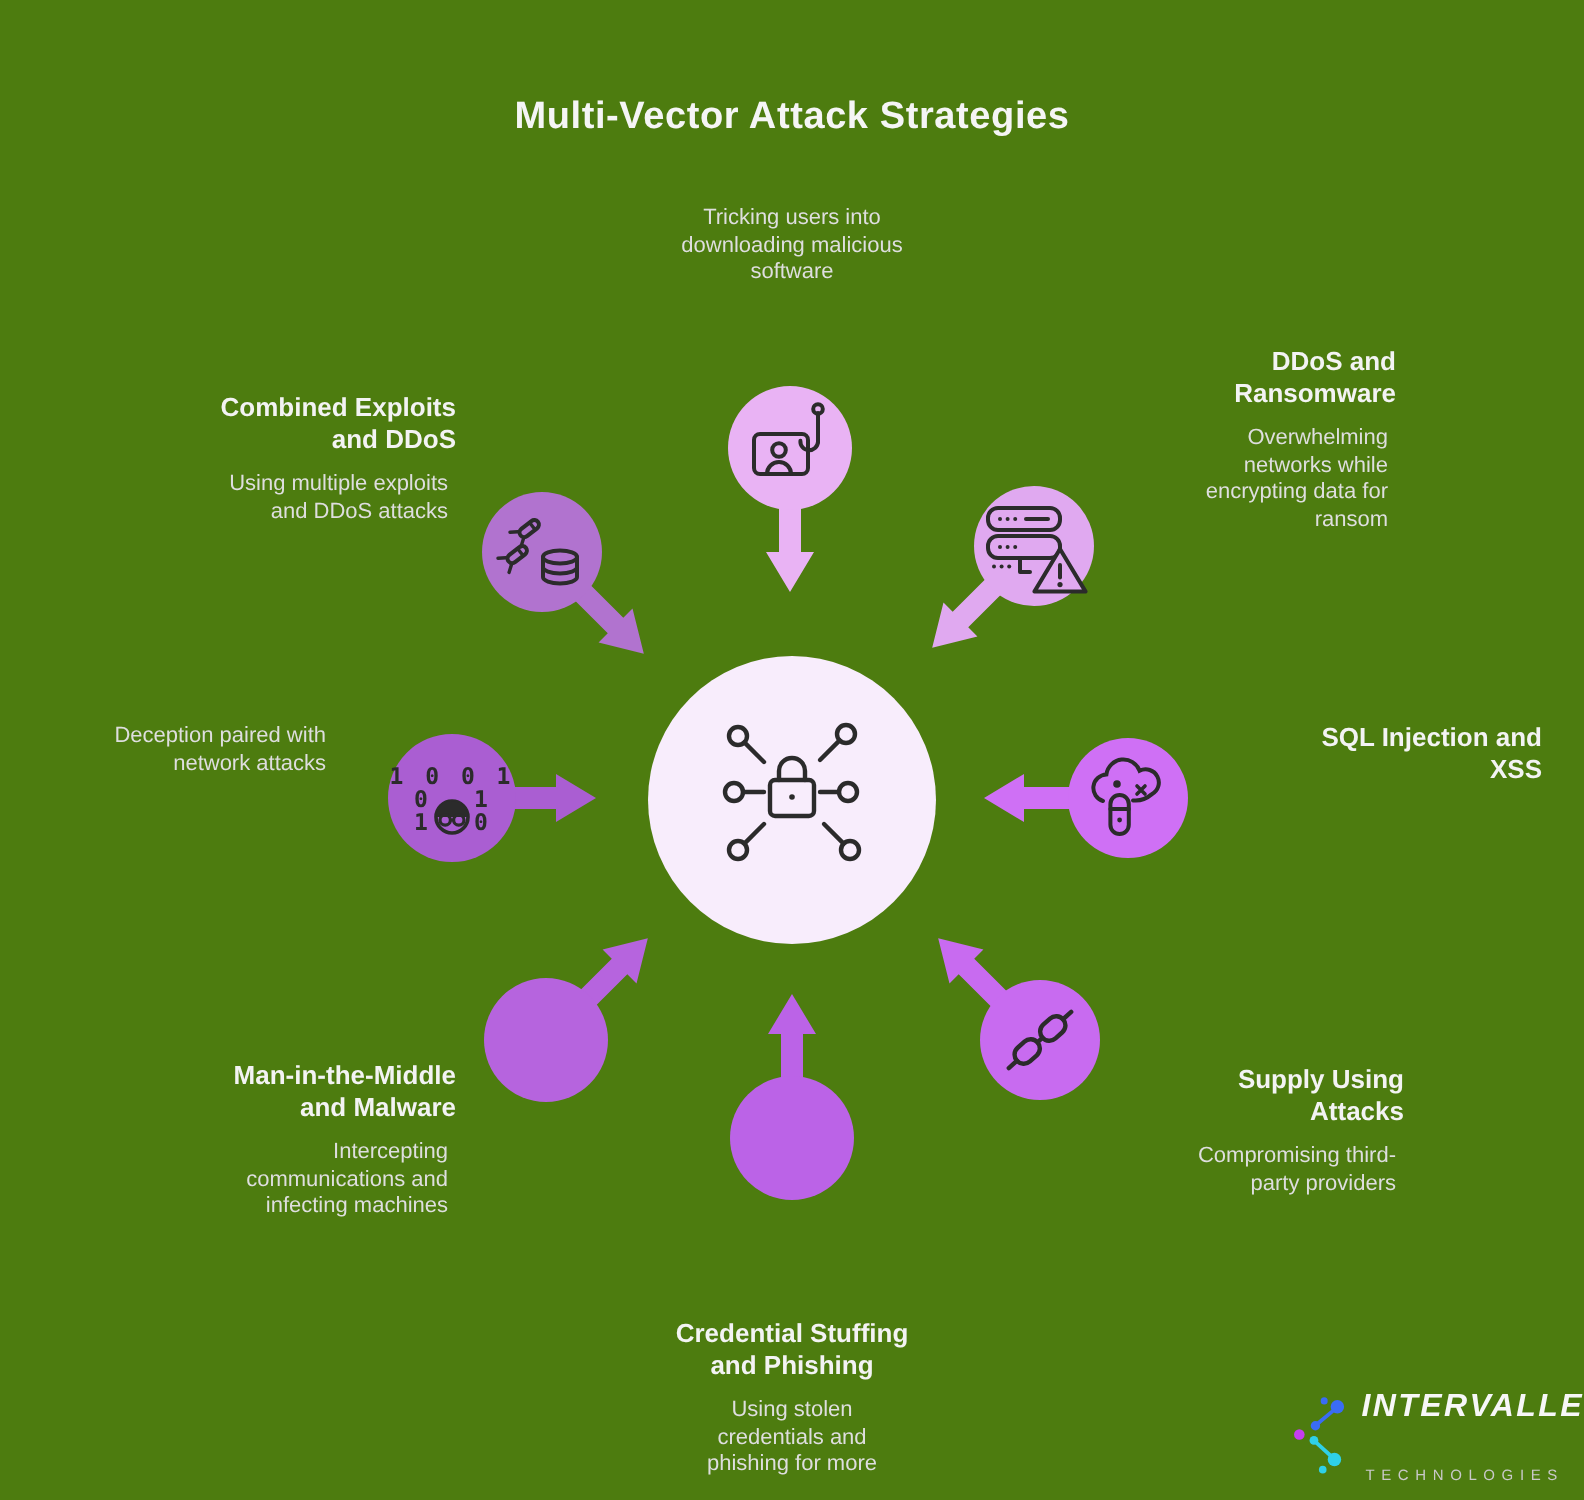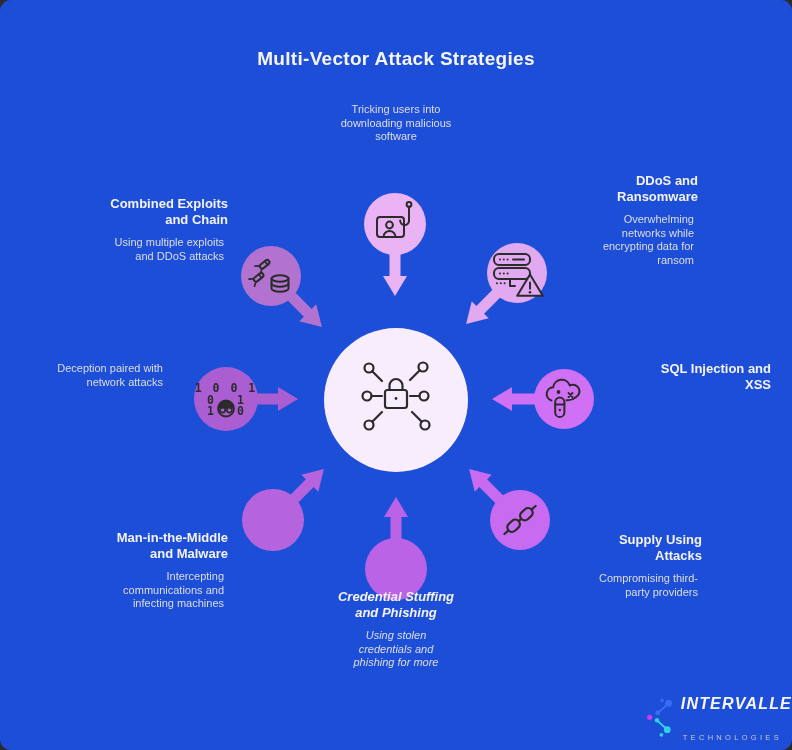--- a/index.html
+++ b/index.html
@@ -1,33 +1,33 @@
 <!DOCTYPE html>
 <html><head>
 <meta charset="utf-8">
 <style>
   html,body{margin:0;padding:0;background:#2b2b2b;}
-  .stage{position:relative;width:792px;height:750px;background:#1d4ed8;overflow:hidden;
-         font-family:"Liberation Sans",sans-serif;border-radius:11px;}
+  .stage{position:relative;width:792px;height:750px;background:#4d7c0f;overflow:hidden;
+         font-family:"Liberation Sans",sans-serif;}
   .stage svg.diagram{position:absolute;left:0;top:0;}
   .page-title{position:absolute;left:0;top:48px;width:792px;text-align:center;margin:0;
               font-size:19px;font-weight:700;color:#f5f5f5;letter-spacing:.3px;}
   .spoke-text{position:absolute;}
   .spoke-text h3{margin:0 0 9px 0;font-size:13px;font-weight:700;color:#f3f3f3;
                  line-height:15.5px;white-space:pre-line;}
   .spoke-text p{margin:4px;font-size:11px;font-weight:400;color:#dedede;
                 line-height:13.5px;white-space:pre-line;}
   .t-center{text-align:center;}
   .t-left{text-align:right;}
   .t-right{text-align:right;}
   .tb-phishing{left:306px;top:99px;width:180px;}
   .tb-ddos{left:563px;top:173px;width:135px;}
   .tb-sql{left:626px;top:361px;width:145px;}
   .tb-supply{left:567px;top:532px;width:135px;}
-  .tb-credential{left:306px;top:589px;width:180px;font-style:italic;}
+  .tb-credential{left:306px;top:659px;width:180px;}
   .tb-mitm{left:58px;top:530px;width:170px;}
   .tb-social{left:17px;top:358px;width:150px;}
   .tb-combined{left:58px;top:196px;width:170px;}
   .logo{position:absolute;left:646px;top:688px;width:146px;height:60px;display:flex;align-items:center;}
   .logo-text{margin-left:4px;}
   .logo-name{font-size:16px;font-weight:800;font-style:italic;color:#f7f7f7;letter-spacing:1.2px;}
   .logo-tagline{font-size:7.5px;font-weight:400;color:#c9c9c9;letter-spacing:3.3px;margin-top:20px;padding-left:2px;}
 </style>
 </head>
 <body>
@@ -205,21 +205,21 @@
     <p>Intercepting
 communications and
 infecting machines</p>
   </div>
   <div class="spoke-text tb-social t-right">
     <p>Deception paired with
 network attacks</p>
   </div>
   <div class="spoke-text tb-combined t-right">
     <h3>Combined Exploits
-and Chain</h3>
+and DDoS</h3>
     <p>Using multiple exploits
 and DDoS attacks</p>
   </div>
 
   <div class="logo">
     <svg width="42" height="54" viewBox="0 0 42 54">
       <line x1="29" y1="9" x2="17" y2="19" stroke-width="2.6" stroke="#3a6cf4"></line>
       <line x1="16" y1="31" x2="27" y2="41" stroke-width="2.6" stroke="#2fd0e8"></line>
       <g fill="#3a6cf4">
         <circle cx="31" cy="7" r="4.6"></circle>

